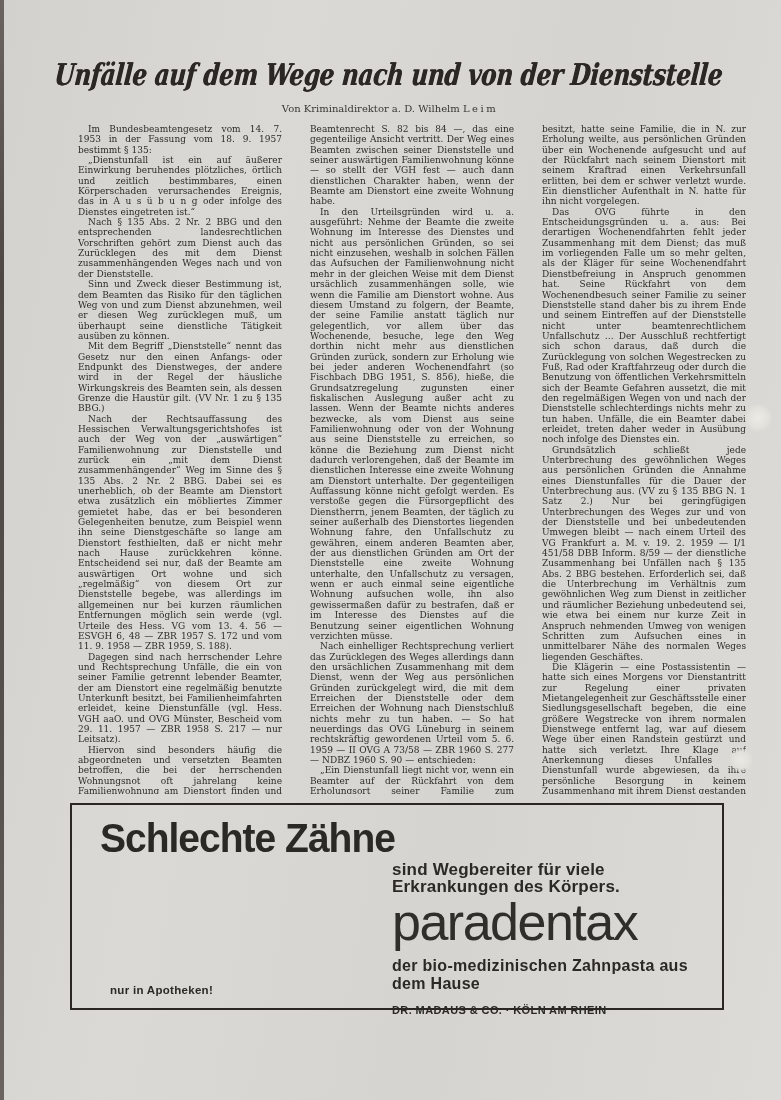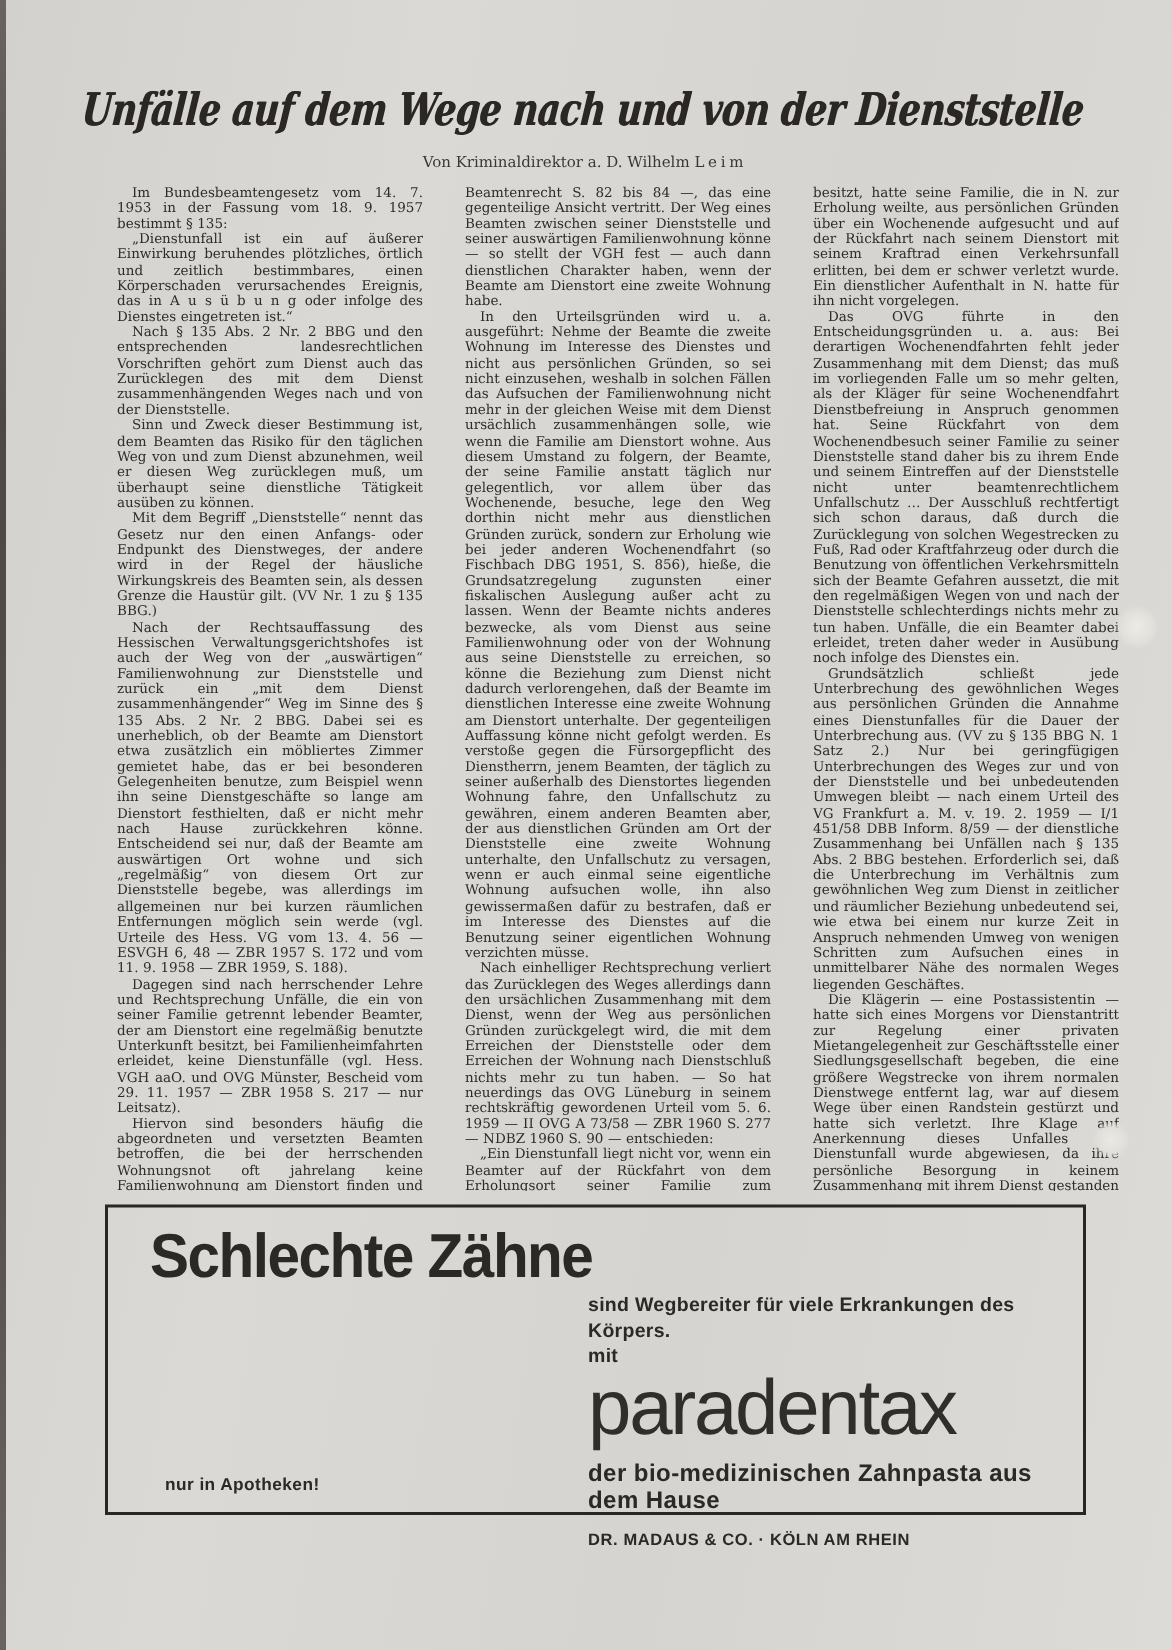--- a/index.html
+++ b/index.html
@@ -54,21 +54,21 @@
   .ad-headline {
     position:absolute; left:28px; top:10px;
     font-family:"Liberation Sans", sans-serif; font-weight:bold;
     font-size:39px; letter-spacing:-1px; color:#2b2925;
     transform:scaleY(1.06); transform-origin:left top; white-space:nowrap;
   }
   .ad-right {
     position:absolute; left:320px; top:56px; width:316px;
     font-family:"Liberation Sans", sans-serif; color:#2b2925;
   }
-  .ad-line { font-size:13px; font-weight:bold; line-height:17px; letter-spacing:0.2px; }
+  .ad-line { font-size:17px; font-weight:bold; line-height:17px; letter-spacing:0.2px; }
   .ad-brand {
     font-size:52px; font-weight:normal; letter-spacing:-1.5px;
     line-height:52px; margin-top:1px; color:#302e2a; white-space:nowrap;
   }
   .ad-tagline { font-size:16px; font-weight:bold; margin-top:9px; letter-spacing:0.3px; }
   .ad-company { font-size:11px; font-weight:bold; margin-top:11px; letter-spacing:0.4px; }
   .ad-note {
     position:absolute; left:38px; bottom:12px;
     font-family:"Liberation Sans", sans-serif; font-weight:bold;
     font-size:11.5px; color:#2b2925; letter-spacing:0.3px;
@@ -110,21 +110,20 @@
         <p class="para ind">Das OVG führte in den Entscheidungsgründen u. a. aus: Bei derartigen Wochenendfahrten fehlt jeder Zusammenhang mit dem Dienst; das muß im vorliegenden Falle um so mehr gelten, als der Kläger für seine Wochenendfahrt Dienstbefreiung in Anspruch genommen hat. Seine Rückfahrt von dem Wochenendbesuch seiner Familie zu seiner Dienststelle stand daher bis zu ihrem Ende und seinem Eintreffen auf der Dienststelle nicht unter beamtenrechtlichem Unfallschutz … Der Ausschluß rechtfertigt sich schon daraus, daß durch die Zurücklegung von solchen Wegestrecken zu Fuß, Rad oder Kraftfahrzeug oder durch die Benutzung von öffentlichen Verkehrsmitteln sich der Beamte Gefahren aussetzt, die mit den regelmäßigen Wegen von und nach der Dienststelle schlechterdings nichts mehr zu tun haben. Unfälle, die ein Beamter dabei erleidet, treten daher weder in Ausübung noch infolge des Dienstes ein.</p>
         <p class="para ind">Grundsätzlich schließt jede Unterbrechung des gewöhnlichen Weges aus persönlichen Gründen die Annahme eines Dienstunfalles für die Dauer der Unterbrechung aus. (VV zu § 135 BBG N. 1 Satz 2.) Nur bei geringfügigen Unterbrechungen des Weges zur und von der Dienststelle und bei unbedeutenden Umwegen bleibt — nach einem Urteil des VG Frankfurt a. M. v. 19. 2. 1959 — I/1 451/58 DBB Inform. 8/59 — der dienstliche Zusammenhang bei Unfällen nach § 135 Abs. 2 BBG bestehen. Erforderlich sei, daß die Unterbrechung im Verhältnis zum gewöhnlichen Weg zum Dienst in zeitlicher und räumlicher Beziehung unbedeutend sei, wie etwa bei einem nur kurze Zeit in Anspruch nehmenden Umweg von wenigen Schritten zum Aufsuchen eines in unmittelbarer Nähe des normalen Weges liegenden Geschäftes.</p>
         <p class="para ind">Die Klägerin — eine Postassistentin — hatte sich eines Morgens vor Dienstantritt zur Regelung einer privaten Mietangelegenheit zur Geschäftsstelle einer Siedlungsgesellschaft begeben, die eine größere Wegstrecke von ihrem normalen Dienstwege entfernt lag, war auf diesem Wege über einen Randstein gestürzt und hatte sich verletzt. Ihre Klage auf Anerkennung dieses Unfalles als Dienstunfall wurde abgewiesen, da ihre persönliche Besorgung in keinem Zusammenhang mit ihrem Dienst gestanden habe. Die ihr erteilte Dienstbefreiung zu ihrem Vorhaben ändere nichts am außerdienstlichen Charakter ihrer Besorgung.</p>
       </div>
   </div>
 
   <div class="ad">
     <div class="ad-headline">Schlechte Zähne</div>
     <div class="ad-right">
       <div class="ad-line">sind Wegbereiter für viele Erkrankungen des Körpers.</div>
-      <div class="ad-line">mit</div>
       <div class="ad-brand">paradentax</div>
       <div class="ad-tagline">der bio-medizinischen Zahnpasta aus dem Hause</div>
       <div class="ad-company">DR. MADAUS &amp; CO. · KÖLN AM RHEIN</div>
     </div>
     <div class="ad-note">nur in Apotheken!</div>
   </div>
 
   <div class="blemish s1"></div>
   <div class="blemish s2"></div>
   <div class="scan-edge"></div>

